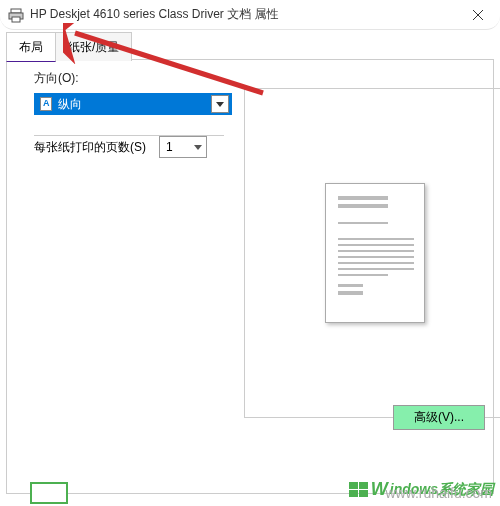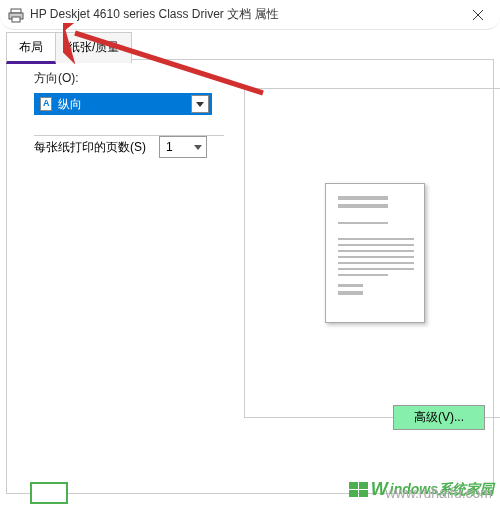--- a/index.html
+++ b/index.html
@@ -7,29 +7,29 @@
 
     .titlebar { height: 30px; display: flex; align-items: center; padding-left: 8px; border-bottom: 1px solid #e5e5e5; background: #fff; border-radius: 14px; }
     .titlebar .title-icon { width: 16px; height: 16px; margin-right: 6px; display: flex; align-items: center; justify-content: center; }
     .titlebar .title { flex: 1; color: #333; }
     .titlebar .close-btn { width: 45px; height: 30px; display: flex; align-items: center; justify-content: center; cursor: pointer; font-size: 14px; color: #333; }
 
     .tab-strip { display: flex; padding-left: 6px; margin-top: 2px; position: relative; }
     .tab { padding: 6px 12px 5px; border: 1px solid #ccc; border-bottom: none; background: #fff; cursor: pointer; margin-right: -1px; position: relative; z-index: 2; }
     .tab.inactive { background: #f5f5f5; z-index: 1; }
     .tab-panel-border { position: absolute; left: 6px; right: 6px; top: 59px; bottom: 12px; border: 1px solid #ccc; z-index: 0; }
-    .tab.active { border-bottom: 3px solid #4c1d95; margin-bottom: -1px; }
+    .tab.active { border-bottom: 1px solid #4c1d95; margin-bottom: -1px; }
 
     .panel-content { position: absolute; left: 14px; right: 14px; top: 70px; bottom: 20px; margin-left: 20px; }
 
     .left-col { width: 190px; }
 
     .orient-label { margin-bottom: 6px; color: #222; }
     .orient-select-wrap { position: relative; }
-    .orient-select { width: 178px; height: 22px; border: 2px solid #0078d7; background: #0078d7; color: #fff; display: flex; align-items: center; padding-left: 4px; cursor: pointer; }
+    .orient-select { width: 198px; height: 22px; border: 2px solid #0078d7; background: #0078d7; color: #fff; display: flex; align-items: center; padding-left: 4px; cursor: pointer; }
     .orient-select .page-icon { width: 12px; height: 14px; background: #fff; border: 1px solid #888; margin-right: 6px; position: relative; }
     .orient-select .page-icon::before { content: "A"; position: absolute; color: #0078d7; font-size: 9px; font-weight: bold; top: 0; left: 2px; }
     .orient-select .sel-text { flex: 1; }
     .orient-select .chev { width: 18px; height: 18px; background: #fff; color: #333; display: flex; align-items: center; justify-content: center; font-size: 9px; border: 1px solid #888; margin-left: auto; margin-right: 1px; }
 
     .sep { border-top: 1px solid #ccc; margin-top: 20px; }
     .sect-title { margin-top: 6px; margin-bottom: 10px; color: #222; }
 
     .pps-row { display: flex; align-items: center; gap: 13px; }
     .pps-label { }

